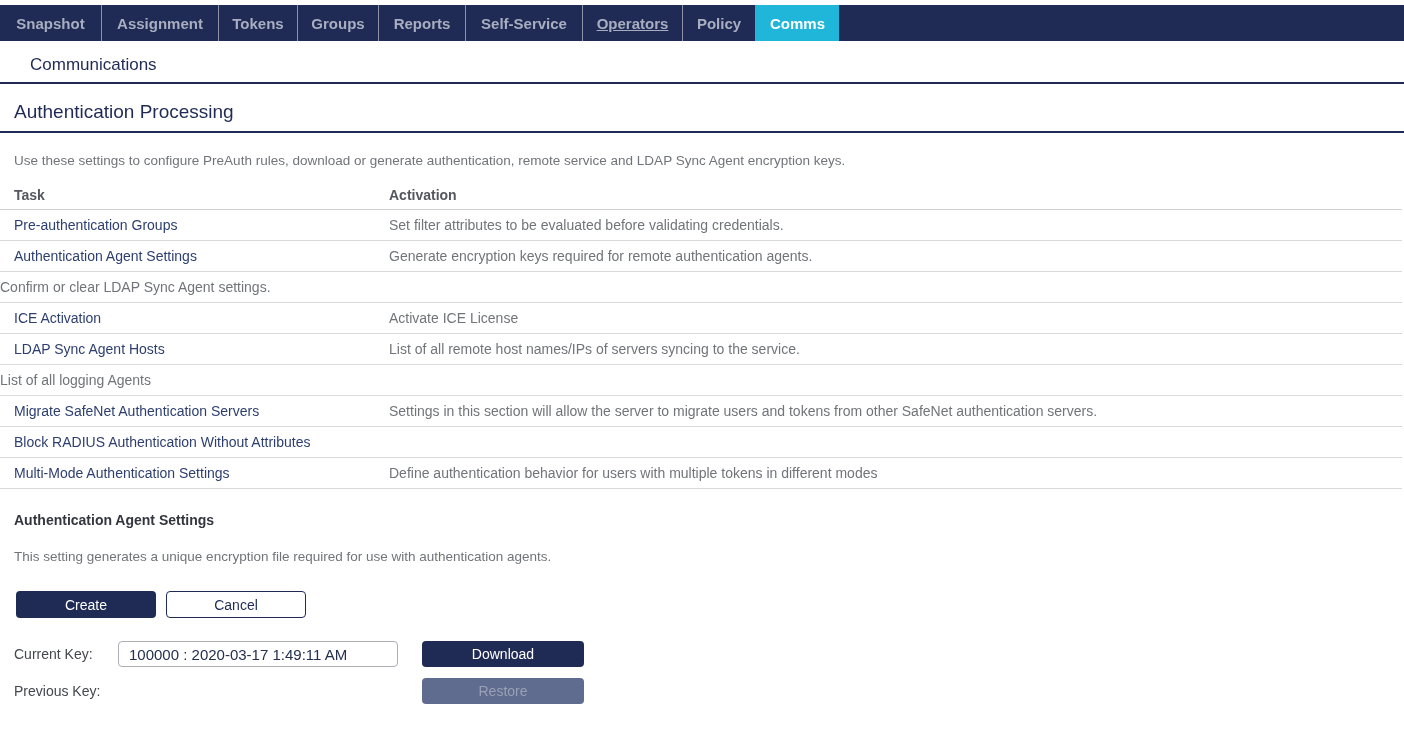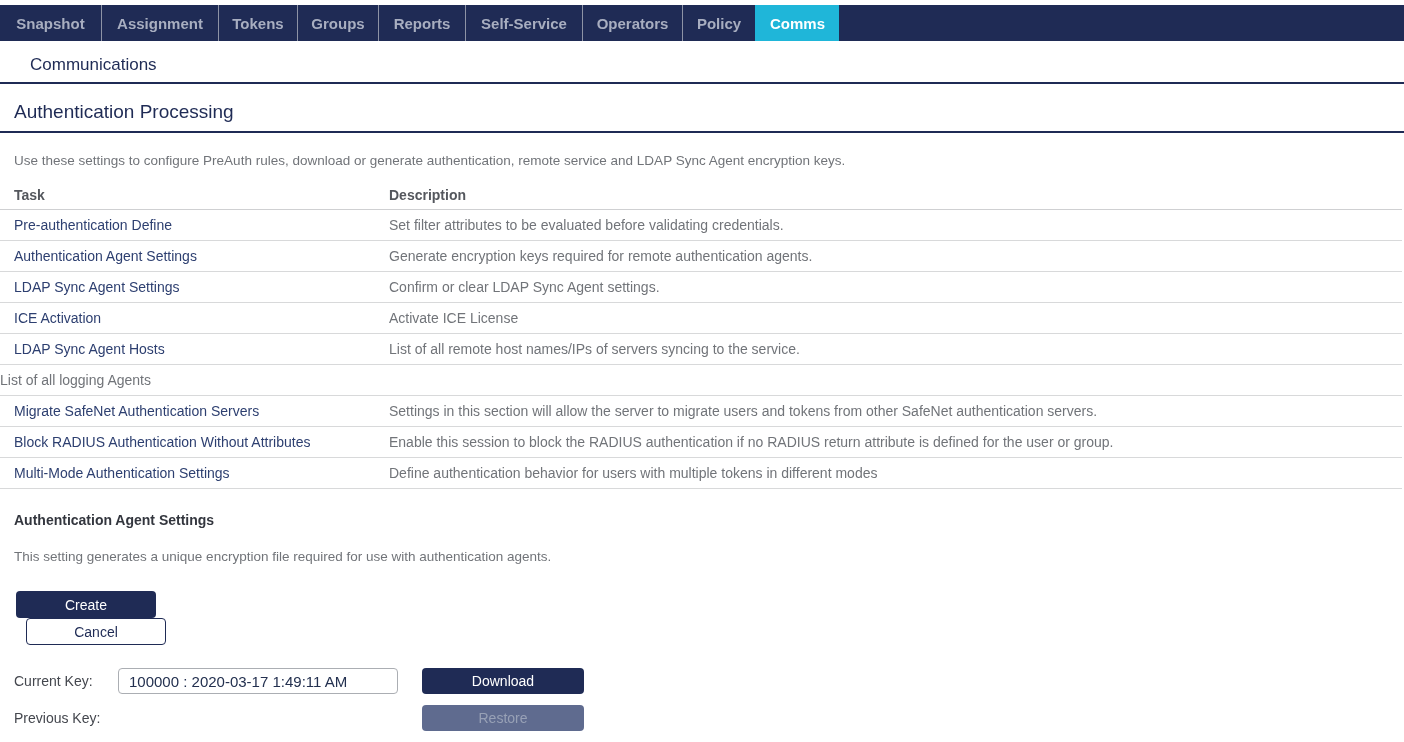--- a/index.html
+++ b/index.html
@@ -39,21 +39,21 @@
     cursor: pointer;
     white-space: nowrap;
   }
   .nav-tab:first-child { border-left: none; }
   .nav-tab:nth-child(1) { width: 101px; }
   .nav-tab:nth-child(2) { width: 117px; }
   .nav-tab:nth-child(3) { width: 79px; }
   .nav-tab:nth-child(4) { width: 81px; }
   .nav-tab:nth-child(5) { width: 87px; }
   .nav-tab:nth-child(6) { width: 117px; }
-  .nav-tab:nth-child(7) { width: 100px; }
+  .nav-tab:nth-child(7) { width: 100px; text-decoration: underline; }
   .nav-tab:nth-child(8) { width: 73px; }
   .nav-tab:nth-child(9) { width: 84px; }
   .nav-tab.active {
     background: var(--cyan);
     color: #ffffff;
     border-left-color: transparent;
   }
 
   
   .page-title {
@@ -98,21 +98,21 @@
     margin: 23px 14px 0 14px;
     font-size: 14px; font-weight: bold;
     color: #33363e;
   }
   .sub-desc {
     margin: 21px 14px 0 14px;
     font-size: 13.5px;
     color: var(--gray-text);
   }
 
-  .btn-row { margin: 27px 0 8px 16px; display: flex; flex-direction: column; }
+  .btn-row { margin: 27px 0 8px 16px; display: flex; }
   .btn {
     width: 140px; height: 27px;
     border-radius: 4px;
     font-family: "Liberation Sans", sans-serif;
     font-size: 14px;
     display: flex; align-items: center; justify-content: center;
     cursor: pointer;
     border: none;
   }
   .btn-primary { background: var(--navy); color: #ffffff; }
@@ -166,53 +166,51 @@
   <div class="nav-tab active">Comms</div>
 </div>
 
 <div class="page-title">Communications</div>
 <div class="section-title">Authentication Processing</div>
 <div class="intro">Use these settings to configure PreAuth rules, download or generate authentication, remote service and LDAP Sync Agent encryption keys.</div>
 
 <div class="task-table">
   <div class="trow header">
     <div class="cell-task">Task</div>
-    <div class="cell-desc" style="color:var(--header-text);">Description</div>
-  </div>
-
-  <div class="trow">
-    <div class="cell-task"><a class="task-link">Pre-authentication Define</a></div>
+    <div class="cell-desc" style="color:var(--header-text);">Activation</div>
+  </div>
+
+  <div class="trow">
+    <div class="cell-task"><a class="task-link">Pre-authentication Groups</a></div>
     <div class="cell-desc">Set filter attributes to be evaluated before validating credentials.</div>
   </div>
   <div class="trow">
     <div class="cell-task"><a class="task-link">Authentication Agent Settings</a></div>
     <div class="cell-desc">Generate encryption keys required for remote authentication agents.</div>
   </div>
   <div class="trow">
-    <div class="cell-task"><a class="task-link">LDAP Sync Agent Settings</a></div>
     <div class="cell-desc">Confirm or clear LDAP Sync Agent settings.</div>
   </div>
   <div class="trow">
     <div class="cell-task"><a class="task-link">ICE Activation</a></div>
     <div class="cell-desc">Activate ICE License</div>
   </div>
   <div class="trow">
     <div class="cell-task"><a class="task-link">LDAP Sync Agent Hosts</a></div>
     <div class="cell-desc">List of all remote host names/IPs of servers syncing to the service.</div>
   </div>
   <div class="trow">
     <div class="cell-desc">List of all logging Agents</div>
   </div>
   <div class="trow">
     <div class="cell-task"><a class="task-link">Migrate SafeNet Authentication Servers</a></div>
     <div class="cell-desc">Settings in this section will allow the server to migrate users and tokens from other SafeNet authentication servers.</div>
   </div>
   <div class="trow">
     <div class="cell-task"><a class="task-link">Block RADIUS Authentication Without Attributes</a></div>
-    <div class="cell-desc">Enable this session to block the RADIUS authentication if no RADIUS return attribute is defined for the user or group.</div>
   </div>
   <div class="trow">
     <div class="cell-task"><a class="task-link">Multi-Mode Authentication Settings</a></div>
     <div class="cell-desc">Define authentication behavior for users with multiple tokens in different modes</div>
   </div>
 </div>
 
 <div class="sub-title">Authentication Agent Settings</div>
 <div class="sub-desc">This setting generates a unique encryption file required for use with authentication agents.</div>
 

